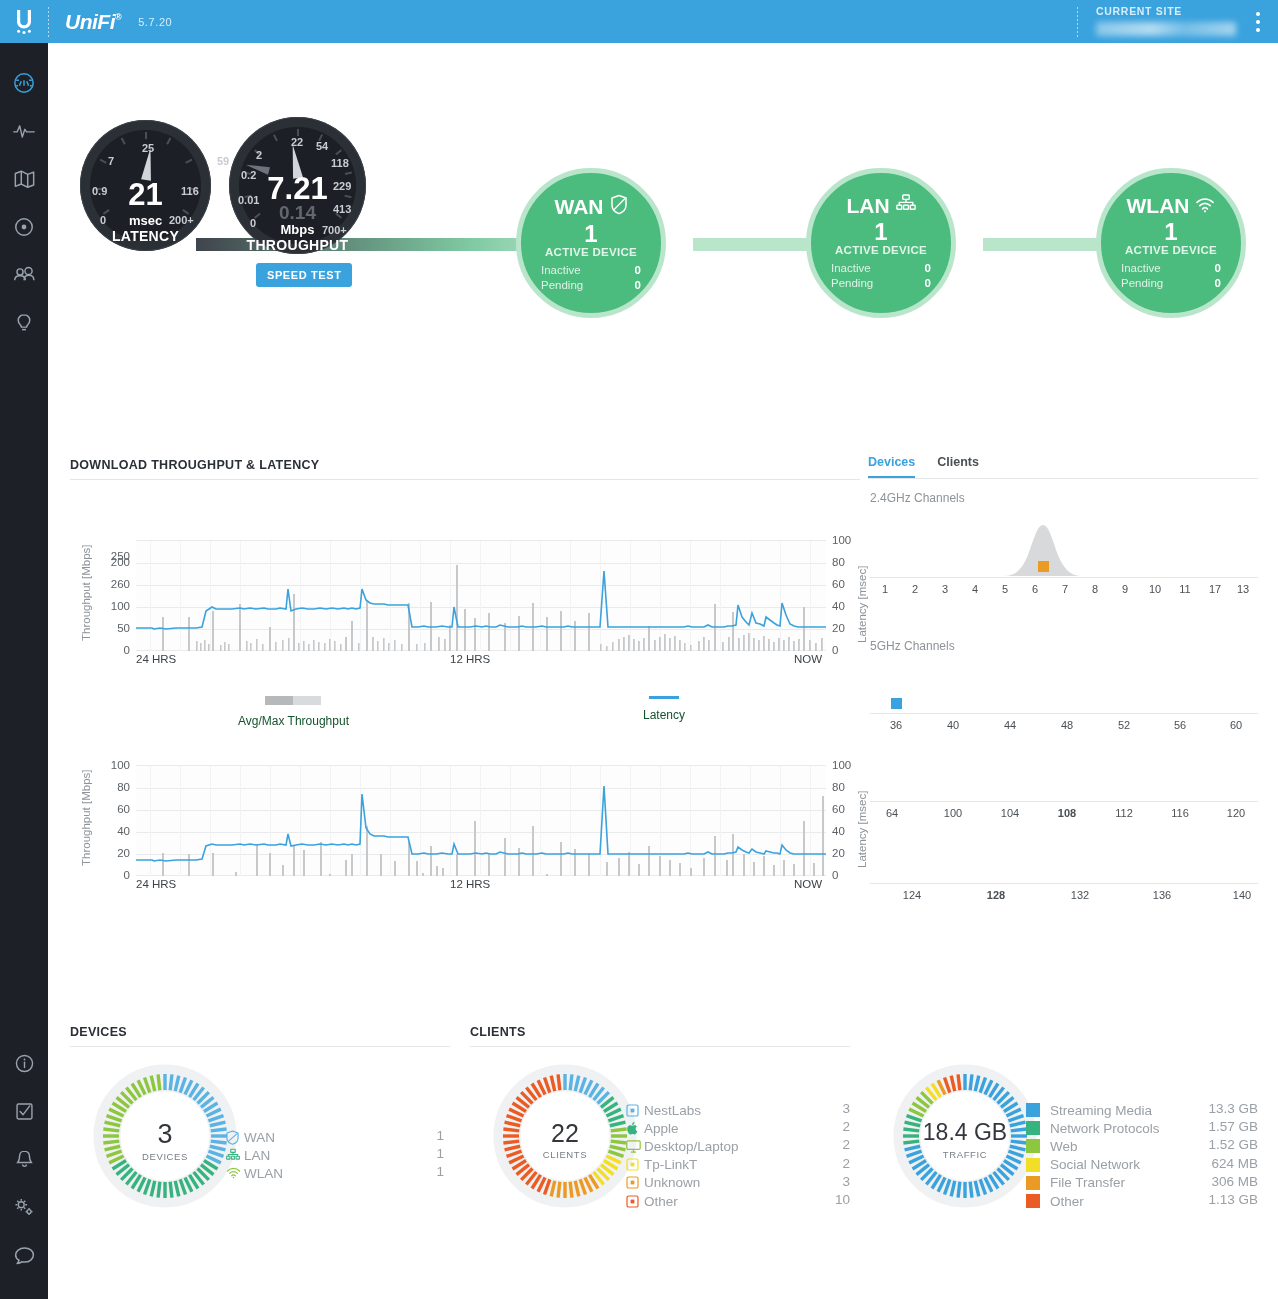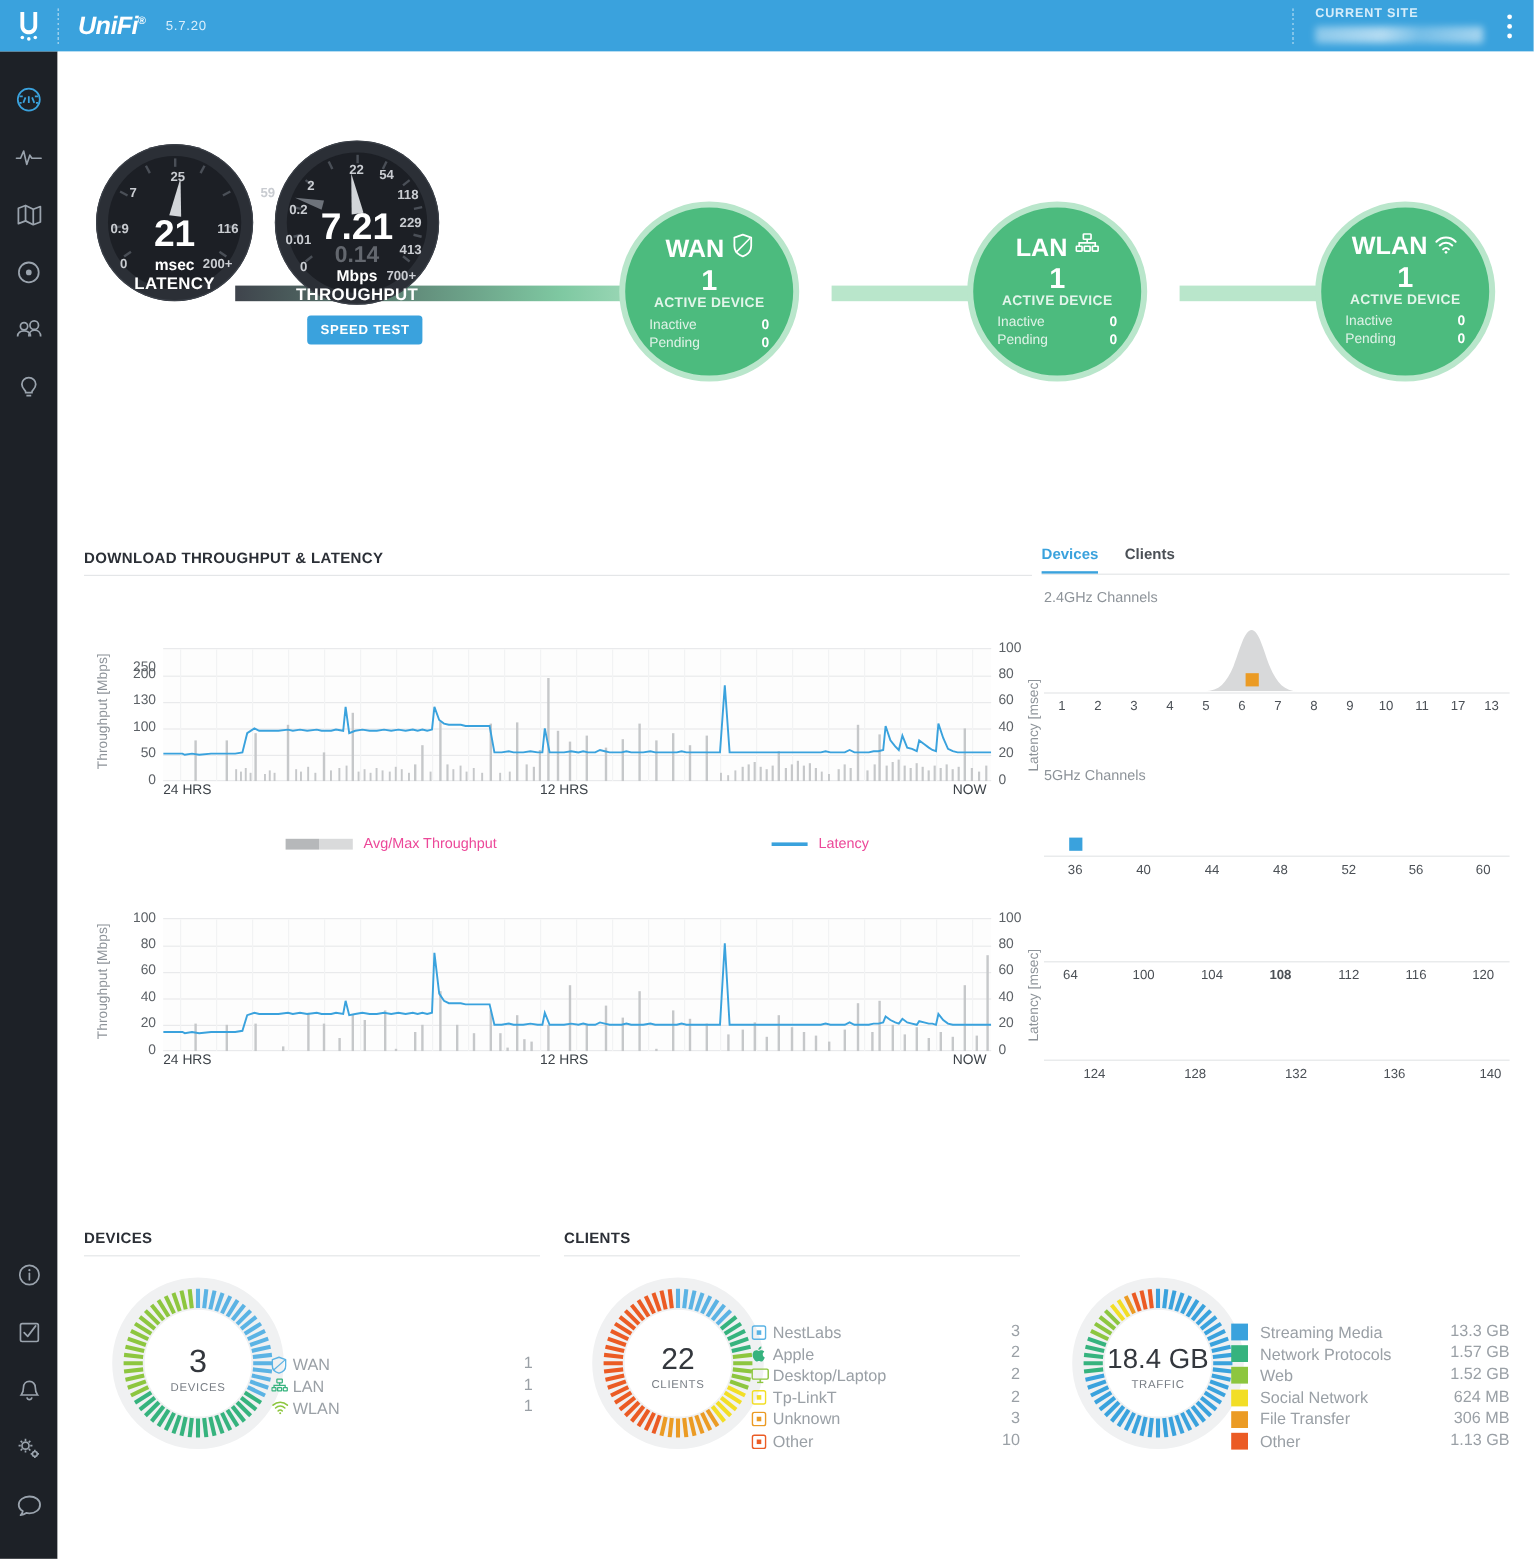--- a/index.html
+++ b/index.html
@@ -113,21 +113,21 @@
   .chart-box { position: absolute; }
   .axis-label-y {
     position: absolute; color: #8d9399; font-size: 11.5px;
     transform: rotate(-90deg); transform-origin: 0 0; white-space: nowrap;
   }
   .tick { position: absolute; color: #5c6166; font-size: 11.5px; text-align: right; }
   .tick.r { text-align: left; }
   .xtick { position: absolute; color: #3c4248; font-size: 11.5px; }
   .plot { position: absolute; background: #fdfdfd; border-top: 1px solid #e9eaec; }
   .plot .grid-h { position: absolute; left: 0; right: 0; height: 1px; background: #e9eaec; }
-  .legend-row { position: absolute; display: flex; align-items: center; font-size: 12px; color: #ec4899; gap: 9px; }
+  .legend-row { position: absolute; display: flex; align-items: center; font-size: 12px; color: #14532d; gap: 9px; flex-direction: column; }
   .legend-swatch-grad { width: 56px; height: 9px; background: linear-gradient(to right, #b6b8ba 0 50%, #d9dadb 50% 100%); }
   .legend-swatch-line { width: 30px; height: 3px; background: #3aa2dd; }
 
   
   .tabs { display: flex; gap: 22px; border-bottom: 1px solid #e4e6e8; }
   .tab { font-size: 12.5px; font-weight: bold; color: #4b5056; padding-bottom: 7px; cursor: pointer; }
   .tab.active { color: #3aa2dd; border-bottom: 2px solid #3aa2dd; }
   .chan-label { color: #8d9399; font-size: 12px; }
   .chan-axis { position: absolute; height: 1px; background: #e4e6e8; }
   .chan-tick { position: absolute; font-size: 11px; color: #4b5056; text-align: center; }
@@ -433,21 +433,21 @@
   <div class="chart-box" style="left:22px;top:415px;width:790px;">
     <div class="panel-title">DOWNLOAD THROUGHPUT &amp; LATENCY</div>
   </div>
 
   <div class="chart-box" style="left:22px;top:440px;width:790px;height:195px;">
     <div class="axis-label-y" style="left:10px;top:158px;">Throughput [Mbps]</div>
     <div class="axis-label-y" style="left:786px;top:160px;">Latency [msec]</div>
 
     <div class="tick" style="left:16px;top:51px;width:44px;margin-top:16px;">250</div>
     <div class="tick" style="left:16px;top:73px;width:44px;">200</div>
-    <div class="tick" style="left:16px;top:95px;width:44px;">130</div>
+    <div class="tick" style="left:16px;top:95px;width:44px;">260</div>
     <div class="tick" style="left:16px;top:117px;width:44px;">100</div>
     <div class="tick" style="left:16px;top:139px;width:44px;">50</div>
     <div class="tick" style="left:16px;top:161px;width:44px;">0</div>
 
     <div class="tick r" style="left:762px;top:51px;width:34px;">100</div>
     <div class="tick r" style="left:762px;top:73px;width:34px;">80</div>
     <div class="tick r" style="left:762px;top:95px;width:34px;">60</div>
     <div class="tick r" style="left:762px;top:117px;width:34px;">40</div>
     <div class="tick r" style="left:762px;top:139px;width:34px;">20</div>
     <div class="tick r" style="left:762px;top:161px;width:34px;">0</div>
@@ -778,21 +778,21 @@
       <div class="chan-tick" style="left:175px;width:44px;font-weight:bold;">108</div>
       <div class="chan-tick" style="left:232px;width:44px;">112</div>
       <div class="chan-tick" style="left:288px;width:44px;">116</div>
       <div class="chan-tick" style="left:344px;width:44px;">120</div>
     </div>
 
     <div style="position:absolute;left:2px;top:326px;width:388px;height:66px;"></div>
     <div class="chan-axis" style="left:2px;top:392px;width:388px;"></div>
     <div style="position:absolute;left:2px;top:398px;width:388px;">
       <div class="chan-tick" style="left:20px;width:44px;">124</div>
-      <div class="chan-tick" style="left:104px;width:44px;">128</div>
+      <div class="chan-tick" style="left:104px;width:44px;font-weight:bold;">128</div>
       <div class="chan-tick" style="left:188px;width:44px;">132</div>
       <div class="chan-tick" style="left:270px;width:44px;">136</div>
       <div class="chan-tick" style="left:350px;width:44px;">140</div>
     </div>
   </div>
 
   <div class="chart-box" style="left:22px;top:982px;width:380px;">
     <div class="panel-title">DEVICES</div>
   </div>
   <div class="donut-wrap" style="left:42px;top:1018px;width:150px;height:150px;">

